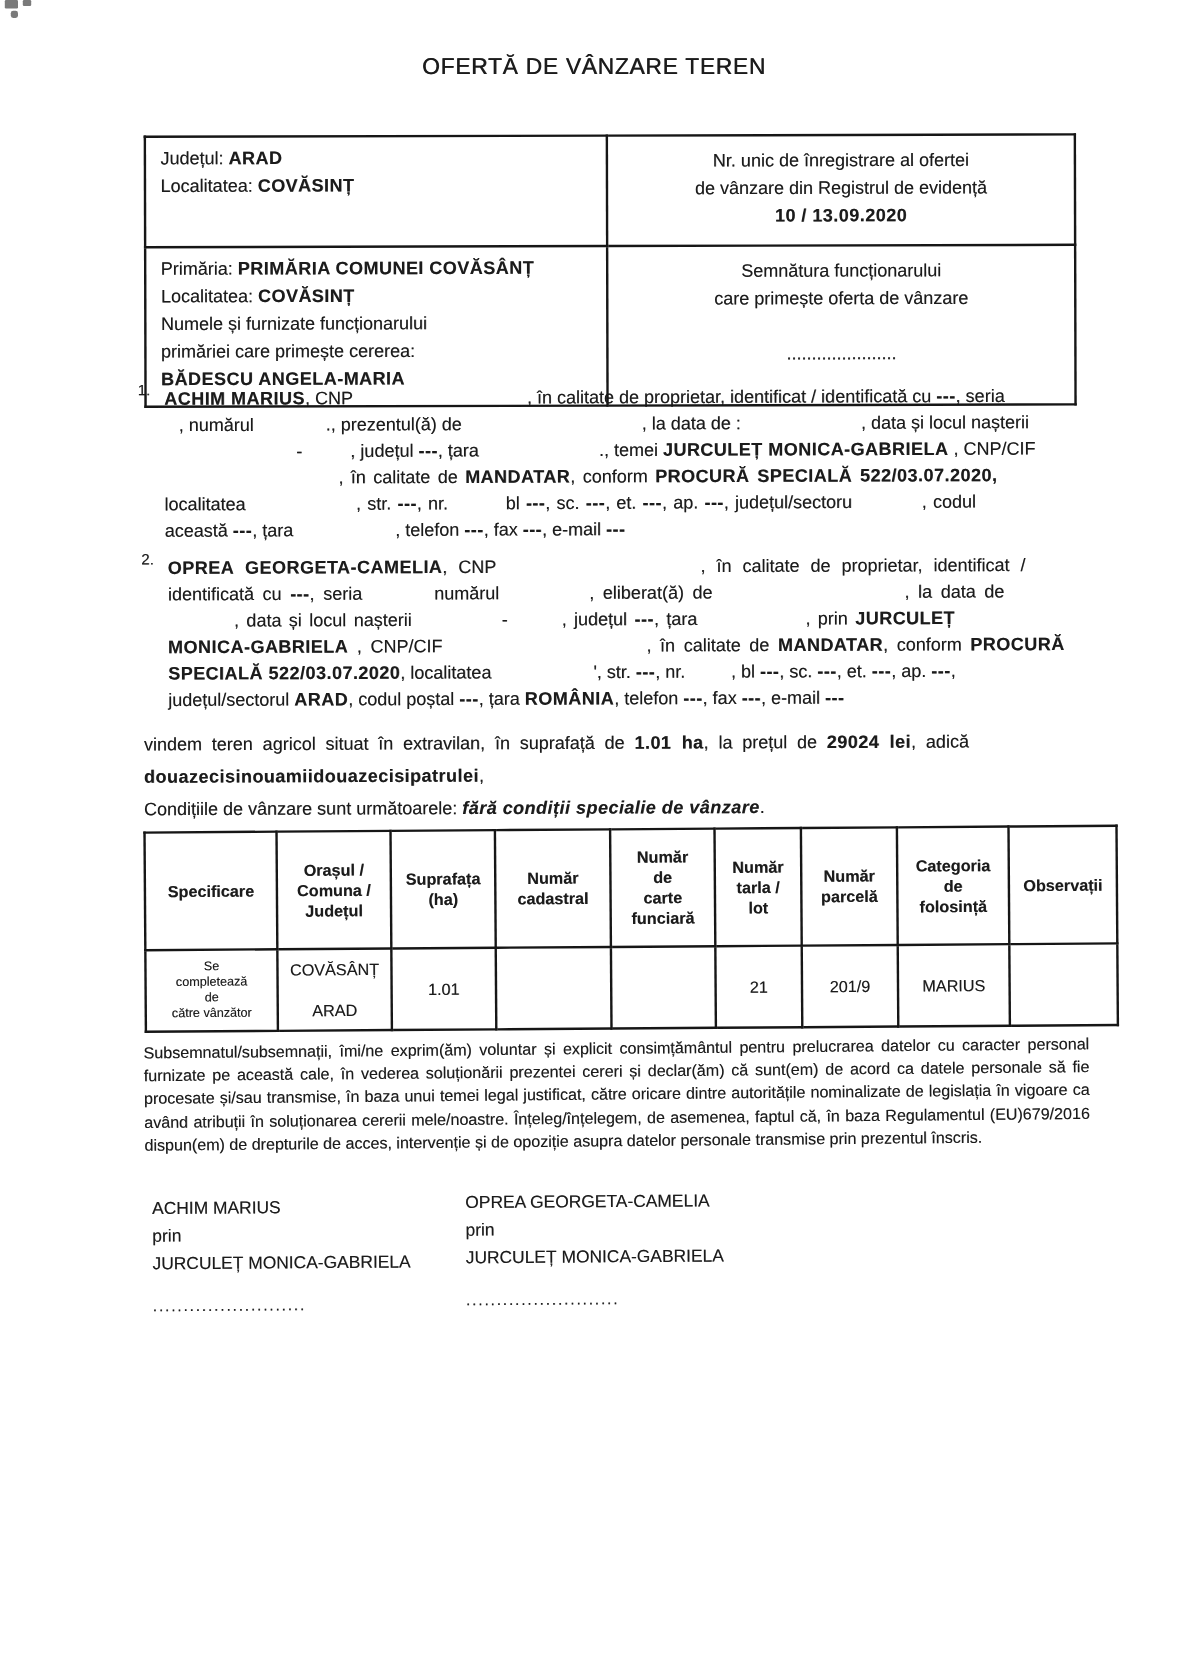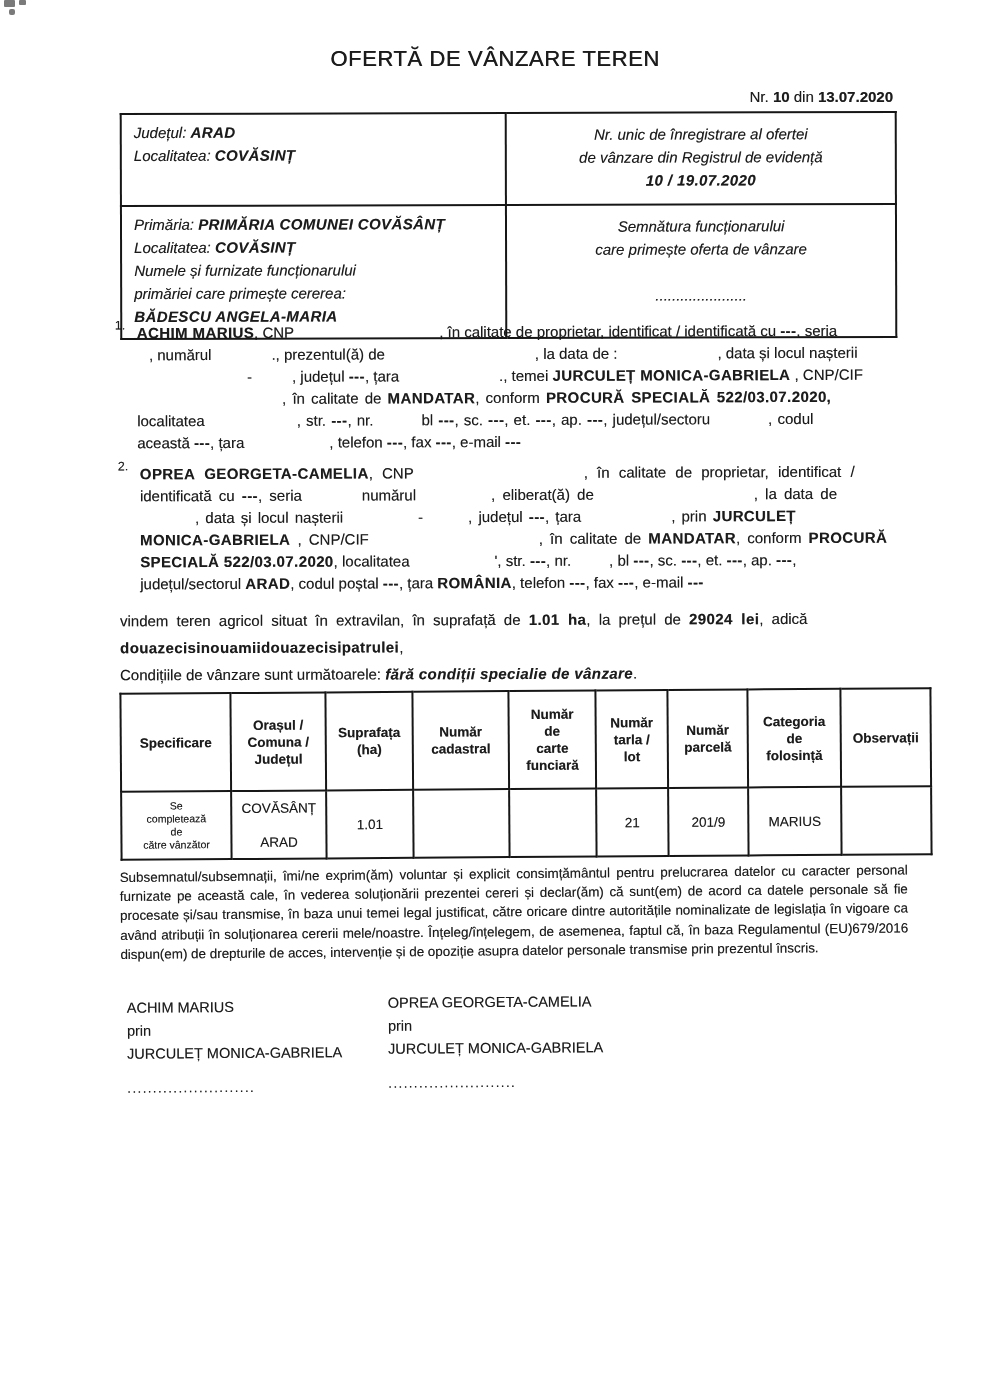--- a/index.html
+++ b/index.html
@@ -13,39 +13,39 @@
     text-shadow:0.25px 0 0 rgba(0,0,0,0.45);
   }
   .b{font-weight:700;}
   .i{font-style:italic;text-align:right;}
   .par .b,.info .b{letter-spacing:0.4px;}
   .rline{white-space:nowrap;}
   .gap{display:inline-block;height:1px;}
 
   .title{
     position:absolute;top:46px;left:0;width:990px;
-    text-align:center;font-size:22px;letter-spacing:0.6px;
+    text-align:center;font-size:19px;letter-spacing:0.6px;
     text-shadow:0.45px 0 0 rgba(0,0,0,0.8);
   }
   .docnum{
     position:absolute;top:88px;left:120px;width:773px;
     font-size:15px;text-align:right;
   }
   .docnum .rline{display:inline-block;}
 
   table.info{
     position:absolute;top:112px;left:120px;width:775px;
     border-collapse:collapse;table-layout:fixed;
     transform:rotate(-0.15deg);
   }
   table.info td{
     border:2px solid #161616;vertical-align:top;
     padding:6px 12px 5px;font-size:15px;
   }
-  table.info td .rline{line-height:23px;font-style:italic;}
+  table.info td .rline{line-height:23px;}
   table.info td.r{text-align:center;vertical-align:top;padding-top:9px;}
   table.info td.r .rline{text-align:center;}
   table.info tr:first-child td{height:76px;}
   table.info tr:last-child td{height:117px;}
 
   .par{position:absolute;font-size:15px;transform:rotate(-0.2deg);}
   .par .rline{line-height:22px;}
   .p1{left:137px;top:321px;width:758px;}
   .p2{left:140px;top:462px;width:755px;}
   .pnum{
@@ -90,37 +90,36 @@
 <body>
 
 <div class="page">
 
   <div class="speck sp1"></div>
   <div class="speck sp2"></div>
   <div class="speck sp3"></div>
 
   <div class="title">OFERTĂ DE VÂNZARE TEREN</div>
 
-  <div class="docnum"><div class="rline"><span>Nr. </span><span class="b">10</span><span> din </span><span class="b">13.07.2020</span></div></div>
 
   <table class="info">
     <colgroup>
         <col style="width:385px">
         <col style="width:390px">
       </colgroup>
     <tbody>
         <tr>
       <td class="l">
             <div class="rline"><span>Județul: </span><span class="b">ARAD</span></div>
             <div class="rline"><span>Localitatea: </span><span class="b">COVĂSINȚ</span></div>
           </td>
       <td class="r">
             <div class="rline"><span>Nr. unic de înregistrare al ofertei</span></div>
             <div class="rline"><span>de vânzare din Registrul de evidență</span></div>
-            <div class="rline"><span class="b">10 / 19.07.2020</span></div>
+            <div class="rline"><span class="b">10 / 13.09.2020</span></div>
           </td>
     </tr>
     <tr>
       <td class="l">
             <div class="rline"><span>Primăria: </span><span class="b">PRIMĂRIA COMUNEI COVĂSÂNȚ</span></div>
             <div class="rline"><span>Localitatea: </span><span class="b">COVĂSINȚ</span></div>
             <div class="rline"><span>Numele și furnizate funcționarului</span></div>
             <div class="rline"><span>primăriei care primește cererea:</span></div>
             <div class="rline"><span class="b">BĂDESCU ANGELA-MARIA</span></div>
           </td>

